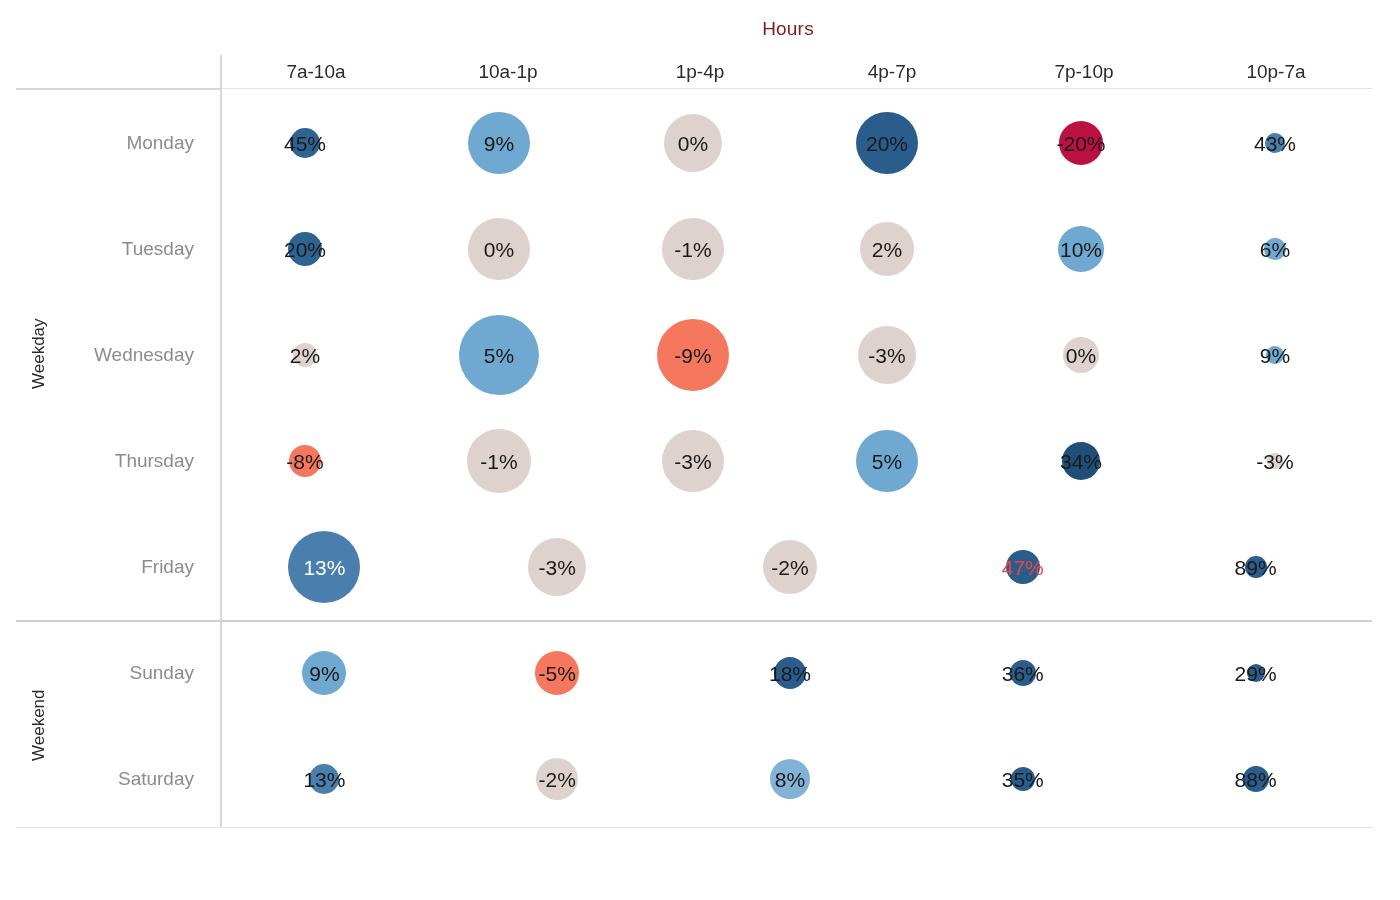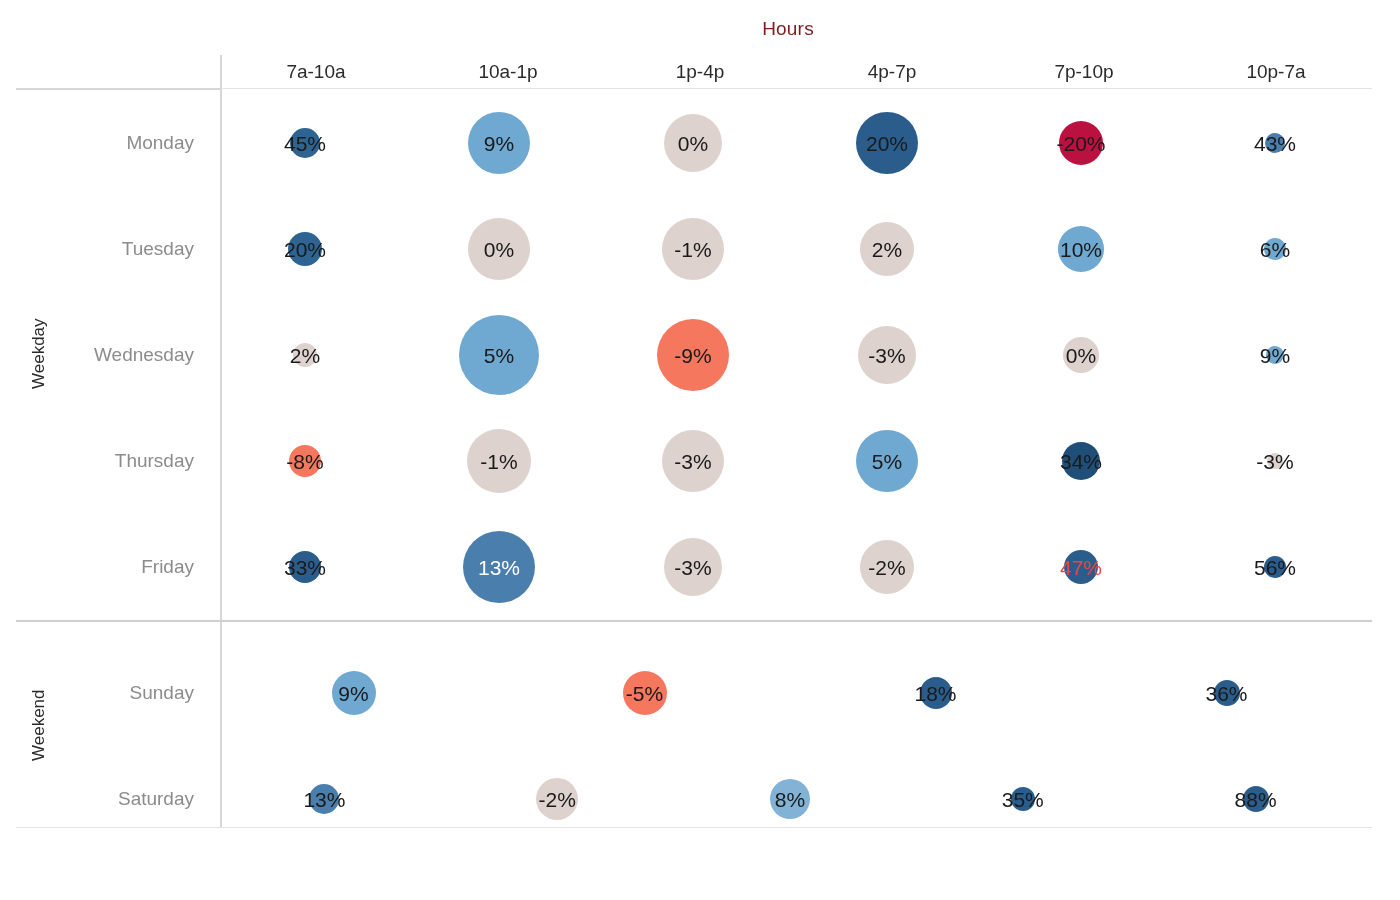--- a/index.html
+++ b/index.html
@@ -319,66 +319,66 @@
             <div class="cell">
               <div class="bubble" style="width: 16px; height: 16px; background: rgb(222, 210, 206);"></div>
               <div class="cell-label" style="color: rgb(26, 26, 26);">-3%</div>
             </div>
           </div>
         </div>
         <div class="grid-row">
           <div class="row-label">Friday</div>
           <div class="cells">
             <div class="cell">
-              <div class="bubble" style="width: 32px; height: 32px; background: rgb(42, 93, 140);"></div>
-              <div class="cell-label" style="color: rgb(26, 26, 26);">33%</div>
-            </div>
-            <div class="cell">
               <div class="bubble" style="width: 72px; height: 72px; background: rgb(74, 127, 173);"></div>
               <div class="cell-label" style="color: rgb(255, 255, 255);">13%</div>
             </div>
             <div class="cell">
               <div class="bubble" style="width: 58px; height: 58px; background: rgb(222, 210, 206);"></div>
               <div class="cell-label" style="color: rgb(26, 26, 26);">-3%</div>
             </div>
             <div class="cell">
               <div class="bubble" style="width: 54px; height: 54px; background: rgb(222, 210, 206);"></div>
               <div class="cell-label" style="color: rgb(26, 26, 26);">-2%</div>
             </div>
             <div class="cell">
               <div class="bubble" style="width: 34px; height: 34px; background: rgb(42, 93, 140);"></div>
               <div class="cell-label" style="color: #ef4444;">47%</div>
             </div>
             <div class="cell">
               <div class="bubble" style="width: 22px; height: 22px; background: rgb(42, 93, 140);"></div>
-              <div class="cell-label" style="color: rgb(26, 26, 26);">56%</div>
+              <div class="cell-label" style="color: rgb(26, 26, 26);">89%</div>
             </div>
           </div>
         </div>
       </div>
-      <div style="margin-top: 20px;">
+      <div style="margin-top: 0;">
         <div class="grid-row">
           <div class="row-label">Sunday</div>
           <div class="cells">
             <div class="cell">
               <div class="bubble" style="width: 44px; height: 44px; background: rgb(111, 168, 208);"></div>
               <div class="cell-label" style="color: rgb(26, 26, 26);">9%</div>
             </div>
             <div class="cell">
               <div class="bubble" style="width: 44px; height: 44px; background: rgb(244, 119, 94);"></div>
               <div class="cell-label" style="color: rgb(26, 26, 26);">-5%</div>
             </div>
             <div class="cell">
               <div class="bubble" style="width: 32px; height: 32px; background: rgb(42, 93, 140);"></div>
               <div class="cell-label" style="color: rgb(26, 26, 26);">18%</div>
             </div>
             <div class="cell">
               <div class="bubble" style="width: 26px; height: 26px; background: rgb(42, 93, 140);"></div>
               <div class="cell-label" style="color: rgb(26, 26, 26);">36%</div>
             </div>
+            <div class="cell">
+              <div class="bubble" style="width: 18px; height: 18px; background: rgb(42, 93, 140);"></div>
+              <div class="cell-label" style="color: rgb(26, 26, 26);">29%</div>
+            </div>
           </div>
         </div>
         <div class="grid-row">
           <div class="row-label">Saturday</div>
           <div class="cells">
             <div class="cell">
               <div class="bubble" style="width: 30px; height: 30px; background: rgb(74, 127, 173);"></div>
               <div class="cell-label" style="color: rgb(26, 26, 26);">13%</div>
             </div>
             <div class="cell">

